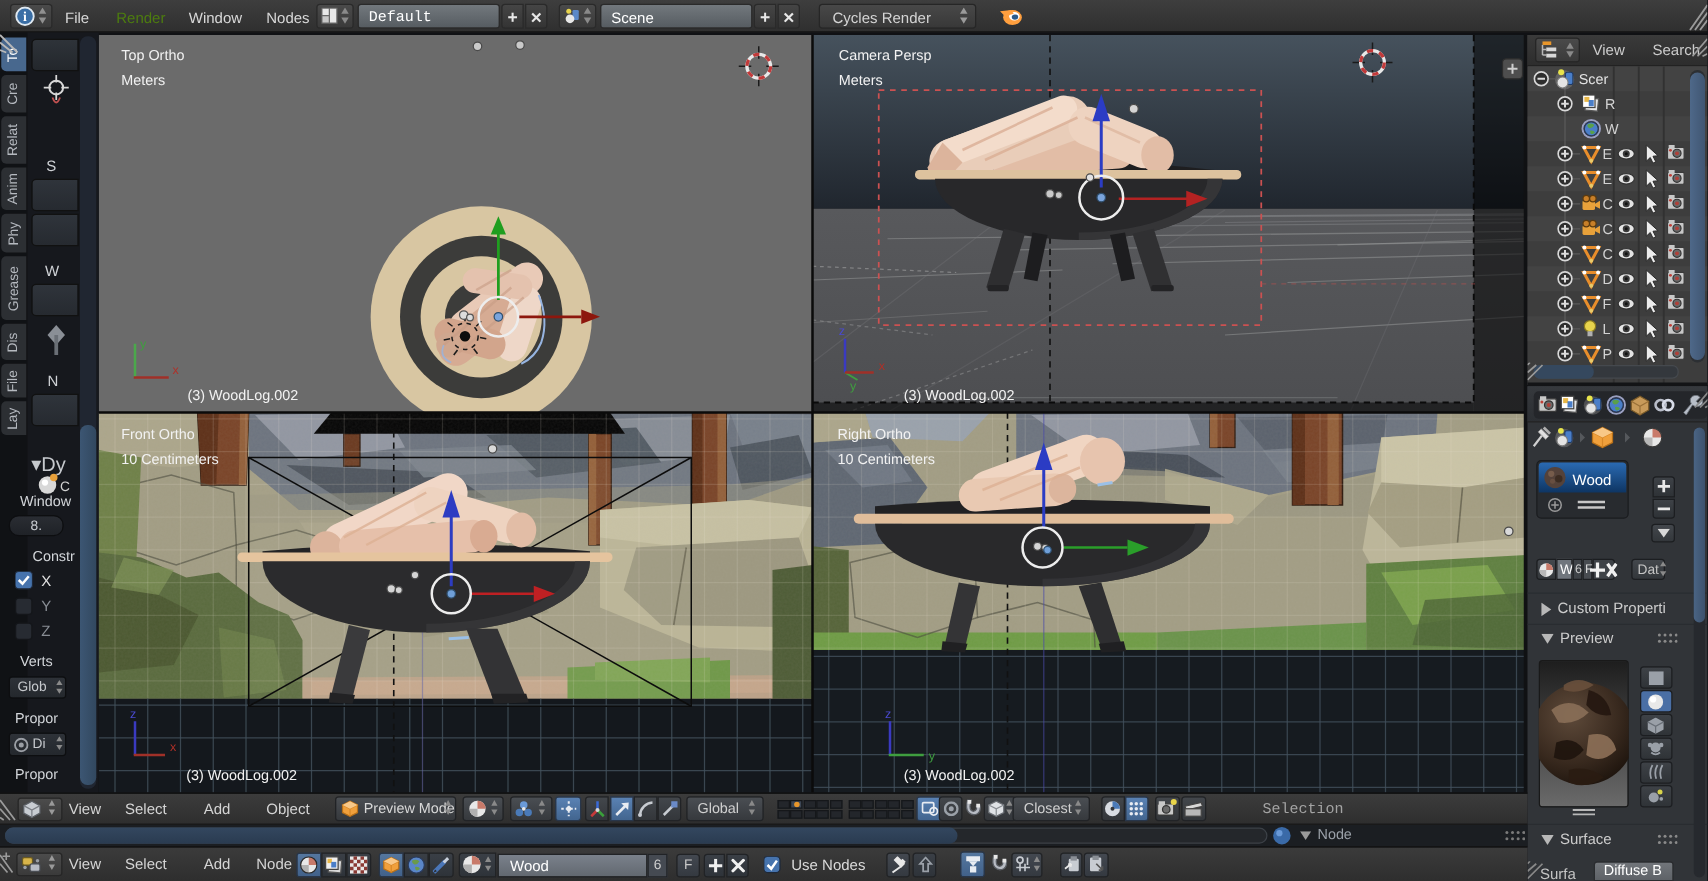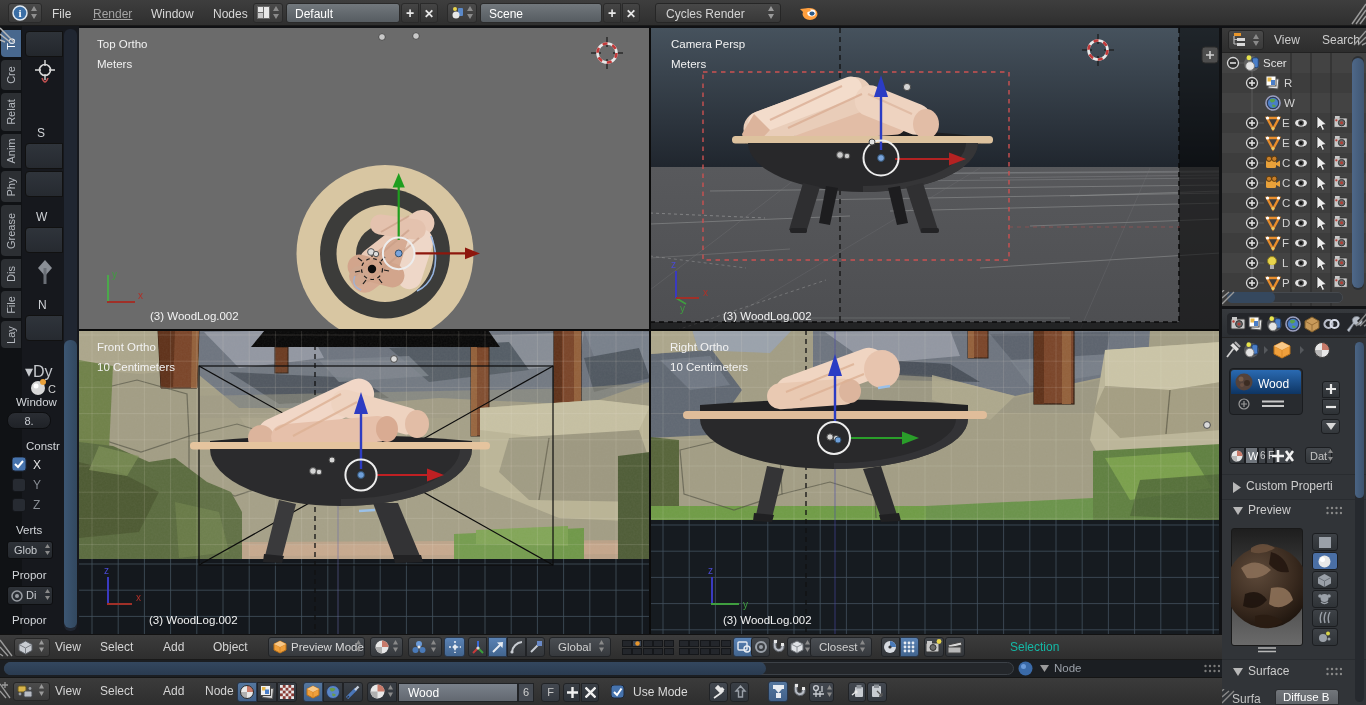--- a/index.html
+++ b/index.html
@@ -13,35 +13,35 @@
     <div class="abs" style="left:8px;top:3px;width:34px;height:20px;background:linear-gradient(#4a4a4a,#3a3a3a);border-radius:3px;border:1px solid #2a2a2a;"></div>
     <svg class="abs" style="left:12px;top:5px" width="16" height="16">
       <circle cx="8" cy="8" r="7" fill="#3a6ea5" stroke="#dfe8f0" stroke-width="1.5"></circle>
       <text x="8" y="12" font-size="11" font-weight="bold" fill="#fff" text-anchor="middle" font-family="Liberation Serif">i</text>
     </svg>
     <svg class="abs" style="left:30px;top:6px" width="8" height="14">
       <path d="M4 0 L7 5 L1 5 Z" fill="#909090"></path>
       <path d="M4 13 L7 8 L1 8 Z" fill="#909090"></path>
     </svg>
     <div class="txt" style="left:52px;top:7px;color:#d8d8d8;font-size:12px;top:7px;">File</div>
-    <div class="txt" style="left:93px;top:7px;color:#a3a3a3;font-size:12px;top:7px;text-decoration:underline;">Render</div>
+    <div class="txt" style="left:93px;top:7px;color:#4d7c0f;font-size:12px;top:7px;">Render</div>
     <div class="txt" style="left:151px;top:7px;color:#d8d8d8;font-size:12px;top:7px;">Window</div>
     <div class="txt" style="left:213px;top:7px;color:#d8d8d8;font-size:12px;top:7px;">Nodes</div>
     <div class="abs" style="left:253px;top:3px;width:30px;height:20px;background:linear-gradient(#4a4a4a,#3a3a3a);border-radius:3px;border:1px solid #2a2a2a;"></div>
     <svg class="abs" style="left:257px;top:6px" width="14" height="14">
       <rect x="0" y="0" width="13" height="13" fill="#6a6a6a"></rect>
       <rect x="1" y="1" width="5" height="5" fill="#e8e8e8"></rect>
       <rect x="1" y="7" width="5" height="5" fill="#c8c8c8"></rect>
       <rect x="7" y="1" width="5" height="11" fill="#e8e8e8"></rect>
     </svg>
     <svg class="abs" style="left:272px;top:6px" width="8" height="14">
       <path d="M4 0 L7 5 L1 5 Z" fill="#8a8a8a"></path>
       <path d="M4 13 L7 8 L1 8 Z" fill="#8a8a8a"></path>
     </svg>
-    <div class="abs" style="left:286px;top:3px;width:114px;height:20px;background:linear-gradient(#72787d,#565c61);border-radius:3px;border:1px solid #2a2a2a;color:#fff;font-size:12px;padding:3px 0 0 8px;">Default</div>
+    <div class="abs" style="left:286px;top:3px;width:114px;height:20px;background:linear-gradient(#72787d,#565c61);border-radius:3px;border:1px solid #2a2a2a;color:#fff;font-size:12px;padding:3px 0 0 8px;font-family:Liberation Mono, monospace;">Default</div>
     <div class="abs" style="left:401px;top:3px;width:18px;height:20px;background:linear-gradient(#454545,#343434);border-radius:3px 0 0 3px;border:1px solid #2a2a2a;color:#e8e8e8;font-size:14px;font-weight:bold;text-align:center;padding-top:1px;">+</div>
     <div class="abs" style="left:420px;top:3px;width:18px;height:20px;background:linear-gradient(#454545,#343434);border-radius:0 3px 3px 0;border:1px solid #2a2a2a;color:#e8e8e8;font-size:12px;font-weight:bold;text-align:center;padding-top:3px;">✕</div>
     <div class="abs" style="left:447px;top:3px;width:30px;height:20px;background:linear-gradient(#4a4a4a,#3a3a3a);border-radius:3px;border:1px solid #2a2a2a;"></div>
     <svg class="abs" style="left:451px;top:6px" width="14" height="14">
       <circle cx="4" cy="3" r="2" fill="#e8d44c"></circle>
       <rect x="7" y="2" width="5" height="8" rx="1" fill="#5a88c8"></rect>
       <circle cx="5" cy="9" r="3.5" fill="#e8e8e8"></circle>
     </svg>
     <svg class="abs" style="left:466px;top:6px" width="8" height="14">
       <path d="M4 0 L7 5 L1 5 Z" fill="#8a8a8a"></path>
@@ -1257,21 +1257,21 @@
       <rect x="0" y="4" width="13" height="9" rx="1" fill="#c8c8c8" stroke="#3a3a3a"></rect>
       <circle cx="7" cy="8.5" r="3" fill="#6a6a6a" stroke="#333"></circle>
       <rect x="1" y="2" width="5" height="3" fill="#c8c8c8"></rect>
       <circle cx="13" cy="2.5" r="2.4" fill="#e8d44a"></circle>
     </svg>
     <div class="abs" style="left:945px;top:637px;width:20px;height:20px;background:linear-gradient(#43474c,#33363a);border:1px solid #212326;border-radius:3px;"></div>
     <svg class="abs" style="left:947px;top:639px" width="16" height="15">
       <path d="M1 6 L14 3 L15 6 L2 9 Z" fill="#d8d8d8" stroke="#444"></path>
       <rect x="1" y="8" width="13" height="6" fill="#b8b8b8" stroke="#444"></rect>
     </svg>
-    <div class="txt" style="left:1010px;top:640px;color:#14b8a6;font-size:12px;">Selection</div>
+    <div class="txt" style="left:1010px;top:640px;color:#a3a3a3;font-size:12px;font-family:Liberation Mono, monospace;">Selection</div>
     <div class="abs" style="left:0px;top:660px;width:1222px;height:17px;background:#1b1e22;"></div>
     <div class="abs" style="left:4px;top:662px;width:1010px;height:13px;background:#24272b;border:1px solid #3c4147;border-radius:7px;"></div>
     <div class="abs" style="left:4px;top:662px;width:762px;height:13px;background:linear-gradient(#33475f,#2a3b50);border-radius:7px;"></div>
     <svg class="abs" style="left:1018px;top:661px" width="15" height="15">
       <circle cx="7.5" cy="7.5" r="7" fill="#3a6aa8"></circle>
       <circle cx="5.5" cy="5.5" r="2.5" fill="#6a9ad8"></circle>
     </svg>
     <svg class="abs" style="left:1040px;top:665px" width="9" height="8">
       <path d="M0 0 L9 0 L4.5 7 Z" fill="#9a9a9a"></path>
     </svg>
@@ -1375,21 +1375,21 @@
       <path d="M5.5 0 V11 M0 5.5 H11" stroke="#f0f0f0" stroke-width="2.4"></path>
     </svg>
     <div class="abs" style="left:581px;top:683px;width:18px;height:19px;background:linear-gradient(#3a3f46,#2e3339);border:1px solid #212326;border-radius:0 3px 3px 0;"></div>
     <svg class="abs" style="left:585px;top:687px" width="11" height="11">
       <path d="M0.5 0.5 L10.5 10.5 M10.5 0.5 L0.5 10.5" stroke="#f0f0f0" stroke-width="2.4"></path>
     </svg>
     <svg class="abs" style="left:611px;top:685px" width="14" height="14">
       <rect x="0" y="0" width="13" height="13" rx="3" fill="#4673ad" stroke="#1e2838"></rect>
       <path d="M3 7 L6 10 L10.5 3.5" stroke="#fff" stroke-width="2" fill="none"></path>
     </svg>
-    <div class="txt" style="left:633px;top:685px;color:#dadada;font-size:12px;">Use Mode</div>
+    <div class="txt" style="left:633px;top:685px;color:#dadada;font-size:12px;">Use Nodes</div>
     <div class="abs" style="left:709px;top:682px;width:19px;height:20px;background:linear-gradient(#434850,#343940);border:1px solid #212326;border-radius:3px;"></div>
     <svg class="abs" style="left:713px;top:685px" width="13" height="14">
       <path d="M5 1 L10 6 L8 8 L3 3 Z M8 8 L1 13 M8.5 2.5 L11 5" stroke="#e8e8e8" stroke-width="1.6" fill="#e8e8e8"></path>
     </svg>
     <div class="abs" style="left:730px;top:682px;width:19px;height:20px;background:linear-gradient(#3a3f46,#2e3339);border:1px solid #212326;border-radius:3px;"></div>
     <svg class="abs" style="left:734px;top:685px" width="13" height="14">
       <path d="M6.5 1 L11 6 L8.5 6 L8.5 12 L4.5 12 L4.5 6 L2 6 Z" fill="none" stroke="#9aa0a8" stroke-width="1.4"></path>
     </svg>
     <div class="abs" style="left:768px;top:681px;width:20px;height:21px;background:linear-gradient(#55779f,#41618a);border:1px solid #28364a;border-radius:3px;"></div>
     <svg class="abs" style="left:771px;top:684px" width="15" height="15">

